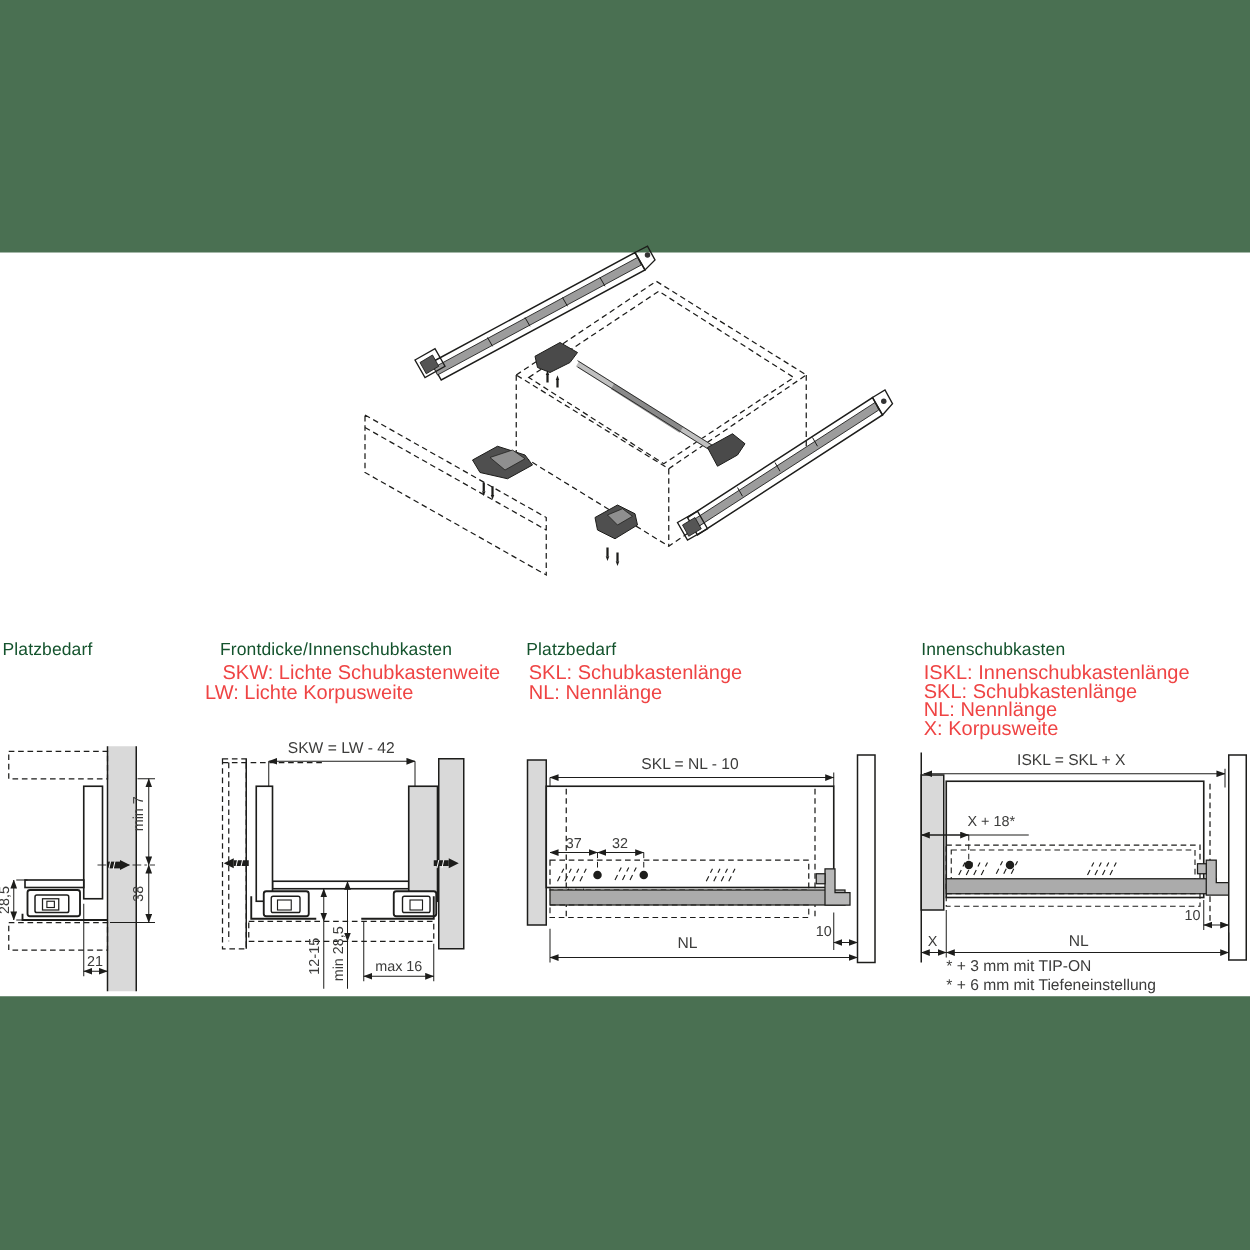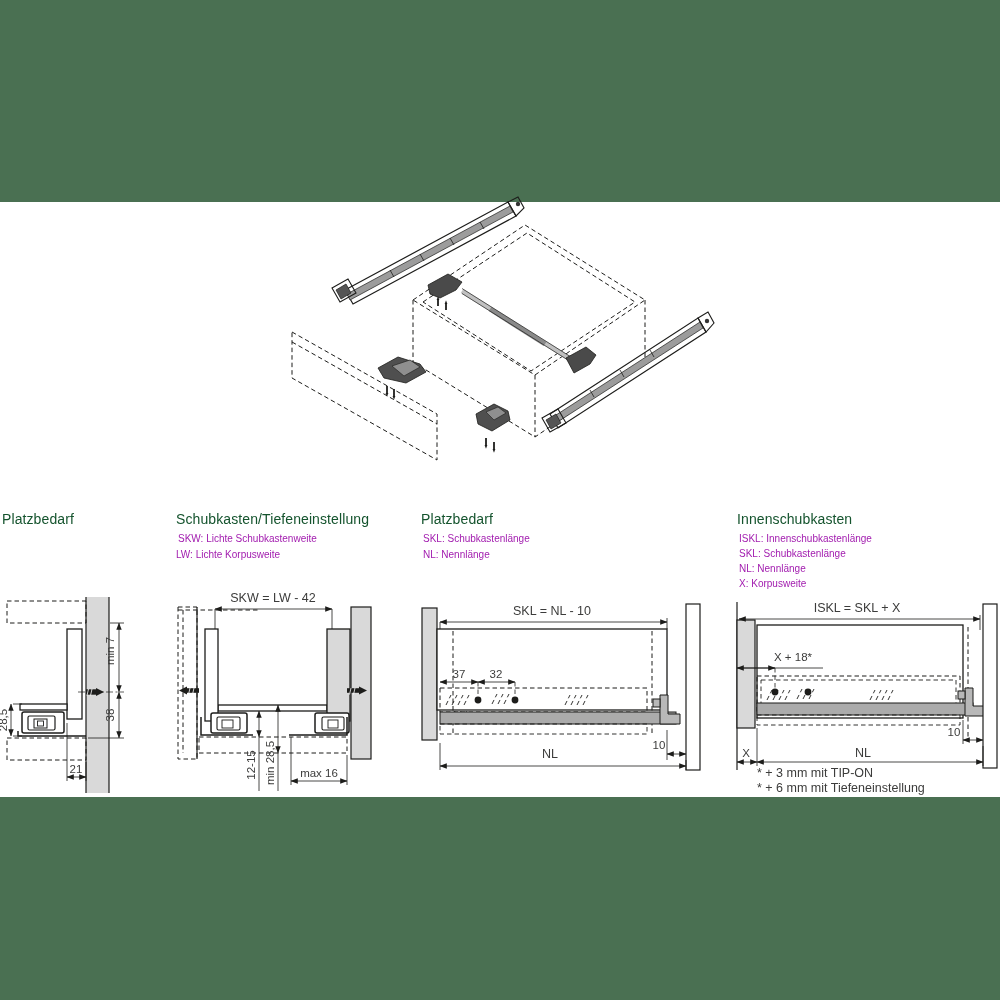--- a/index.html
+++ b/index.html
@@ -3,21 +3,21 @@
 <meta charset="utf-8">
 <style>
   html,body{margin:0;padding:0;}
   body{width:1000px;height:1000px;position:relative;background:#ffffff;
        font-family:"Liberation Sans",sans-serif;overflow:hidden;}
   .greenbar{position:absolute;left:0;width:1000px;background:#4A7052;}
   #bar-top{top:0;height:202px;}
   #bar-bottom{top:797px;height:203px;}
   .abs{position:absolute;}
   .sec-title{font-size:14px;font-weight:normal;color:#14532d;letter-spacing:.1px;}
-  .legend{font-size:10px;color:#a21caf;line-height:15.5px;white-space:pre;}
+  .legend{font-size:16px;color:#ef4444;line-height:15.5px;white-space:pre;}
   .footnote{font-size:12.5px;color:#3c3c3b;}
   svg text{font-family:"Liberation Sans",sans-serif;font-size:11.5px;fill:#3c3c3b;}
   svg .big{font-size:12.5px;}
   .ln{stroke:#1d1d1b;fill:none;}
   .dim{stroke:#1d1d1b;stroke-width:.8;fill:none;}
   .dash{stroke-dasharray:4.5 3;}
 </style>
 </head>
 <body>
 
@@ -90,23 +90,23 @@
     <path d="M206,222 L218,217 L226,223 L214,230 Z" fill="#8f8f8f" stroke="#1d1d1b" stroke-width=".6"></path>
     <line x1="206" y1="248" x2="206" y2="255" stroke="#1d1d1b" stroke-width="1.8"></line>
     <polygon points="204.6,255 207.4,255 206,258.8" fill="#1d1d1b"></polygon>
     <line x1="214" y1="252" x2="214" y2="259" stroke="#1d1d1b" stroke-width="1.8"></line>
     <polygon points="212.6,259 215.4,259 214,262.8" fill="#1d1d1b"></polygon>
   </g>
 </svg>
 
 <div class="abs sec-title" style="left:2px;top:511px;">Platzbedarf</div>
 
-<div class="abs sec-title" style="left:176px;top:511px;">Schubkasten/Tiefeneinstellung</div>
+<div class="abs sec-title" style="left:176px;top:511px;">Frontdicke/Innenschubkasten</div>
 <div class="abs legend" style="left:178px;top:531px;">SKW: Lichte Schubkastenweite</div>
-<div class="abs legend" style="left:176px;top:547px;">LW: Lichte Korpusweite</div>
+<div class="abs legend" style="left:164px;top:547px;">LW: Lichte Korpusweite</div>
 
 <div class="abs sec-title" style="left:421px;top:511px;">Platzbedarf</div>
 <div class="abs legend" style="left:423px;top:531px;">SKL: Schubkastenlänge</div>
 <div class="abs legend" style="left:423px;top:547px;">NL: Nennlänge</div>
 
 <div class="abs sec-title" style="left:737px;top:511px;">Innenschubkasten</div>
 <div class="abs legend" style="left:739px;top:531px;">ISKL: Innenschubkastenlänge</div>
 <div class="abs legend" style="left:739px;top:546px;">SKL: Schubkastenlänge</div>
 <div class="abs legend" style="left:739px;top:561px;">NL: Nennlänge</div>
 <div class="abs legend" style="left:739px;top:576px;">X: Korpusweite</div>

